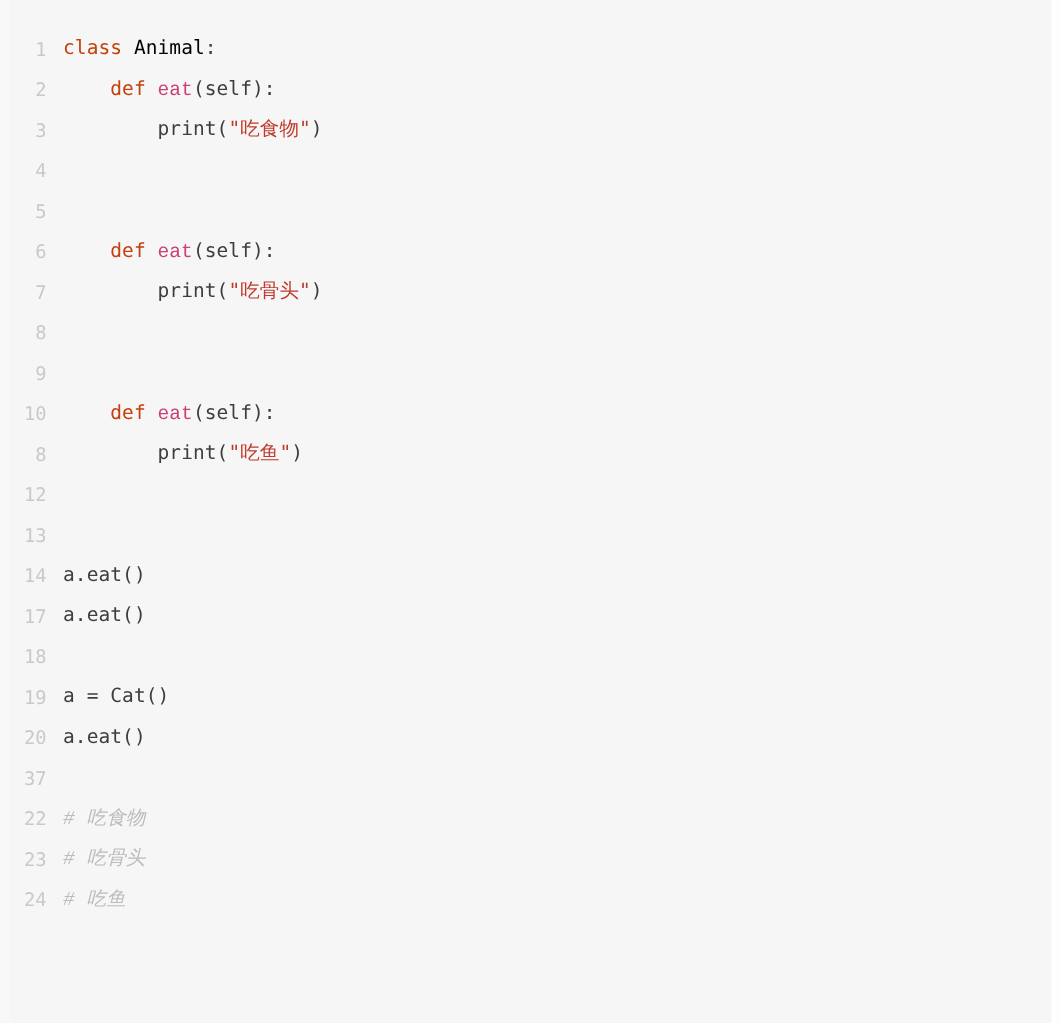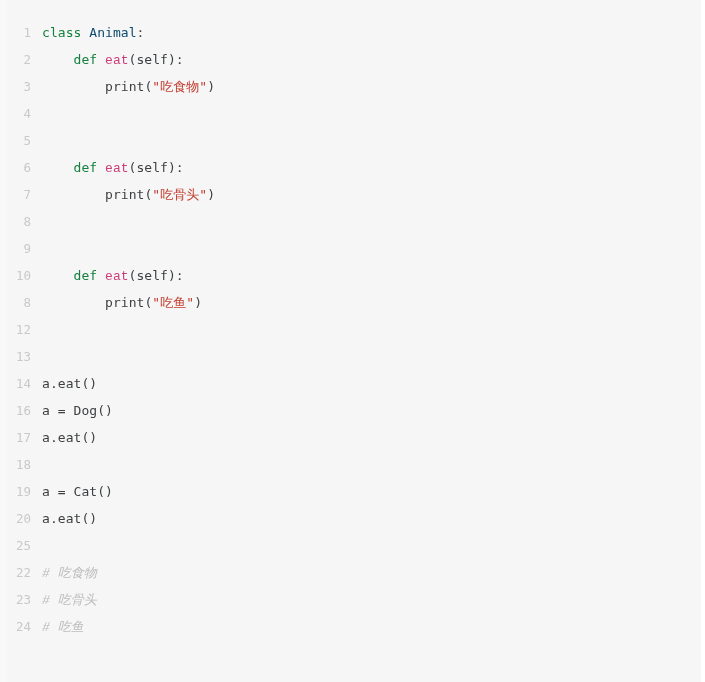--- a/index.html
+++ b/index.html
@@ -55,22 +55,22 @@
   .code-text {
     position: absolute;
     left: 42px;
     top: 0;
     color: #3c3f41;
     font-size: 13px;
     letter-spacing: 0.05px;
     white-space: pre;
   }
 
-  .tok-kw       { color: #15803d; }
-  .tok-class    { color: #0c4a6e; }
+  .tok-kw       { color: #c2410c; }
+  .tok-class    { color: #000000; }
   .tok-fn       { color: #cc4077; font-family: Liberation Mono, monospace; }
   .tok-str      { color: #c0392b; }
   .tok-plain    { color: #3c3f41; }
   .tok-comment  { color: #bcbcbc; font-style: italic; font-family: Liberation Mono, monospace; }
 </style>
 </head>
 <body>
 
 <div id="code-viewer">
   <div class="gutter-strip"></div>
@@ -82,23 +82,22 @@
       <div class="code-line"><span class="ln">5</span></div>
       <div class="code-line"><span class="ln">6</span><span class="code-text"><span class="tok-plain">    </span><span class="tok-kw">def </span><span class="tok-fn">eat</span><span class="tok-plain">(self):</span></span></div>
       <div class="code-line"><span class="ln">7</span><span class="code-text"><span class="tok-plain">        print(</span><span class="tok-str">"吃骨头"</span><span class="tok-plain">)</span></span></div>
       <div class="code-line"><span class="ln">8</span><span class="code-text"></span></div>
       <div class="code-line"><span class="ln">9</span></div>
       <div class="code-line"><span class="ln">10</span><span class="code-text"><span class="tok-plain">    </span><span class="tok-kw">def </span><span class="tok-fn">eat</span><span class="tok-plain">(self):</span></span></div>
       <div class="code-line"><span class="ln">8</span><span class="code-text"><span class="tok-plain">        print(</span><span class="tok-str">"吃鱼"</span><span class="tok-plain">)</span></span></div>
       <div class="code-line"><span class="ln">12</span><span class="code-text"></span></div>
       <div class="code-line"><span class="ln">13</span></div>
       <div class="code-line"><span class="ln">14</span><span class="code-text"><span class="tok-plain">a.eat()</span></span></div>
-      <div class="code-line"><span class="ln">16</span><span class="code-text"><span class="tok-plain">a = Dog()</span></span></div>
       <div class="code-line"><span class="ln">17</span><span class="code-text"><span class="tok-plain">a.eat()</span></span></div>
       <div class="code-line"><span class="ln">18</span><span class="code-text"></span></div>
       <div class="code-line"><span class="ln">19</span><span class="code-text"><span class="tok-plain">a = Cat()</span></span></div>
       <div class="code-line"><span class="ln">20</span><span class="code-text"><span class="tok-plain">a.eat()</span></span></div>
-      <div class="code-line"><span class="ln">25</span><span class="code-text"></span></div>
+      <div class="code-line"><span class="ln">37</span><span class="code-text"></span></div>
       <div class="code-line"><span class="ln">22</span><span class="code-text"><span class="tok-comment"># 吃食物</span></span></div>
       <div class="code-line"><span class="ln">23</span><span class="code-text"><span class="tok-comment"># 吃骨头</span></span></div>
       <div class="code-line"><span class="ln">24</span><span class="code-text"><span class="tok-comment"># 吃鱼</span></span></div>
     </div>
 </div>
 
 </body></html>

